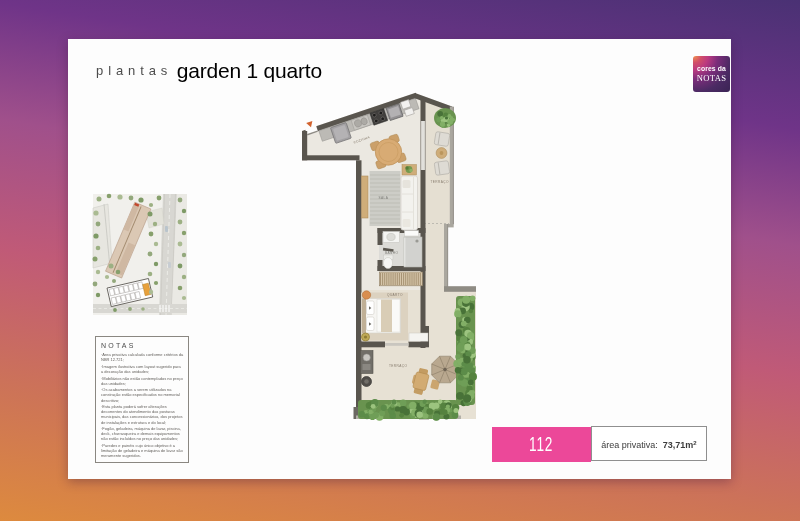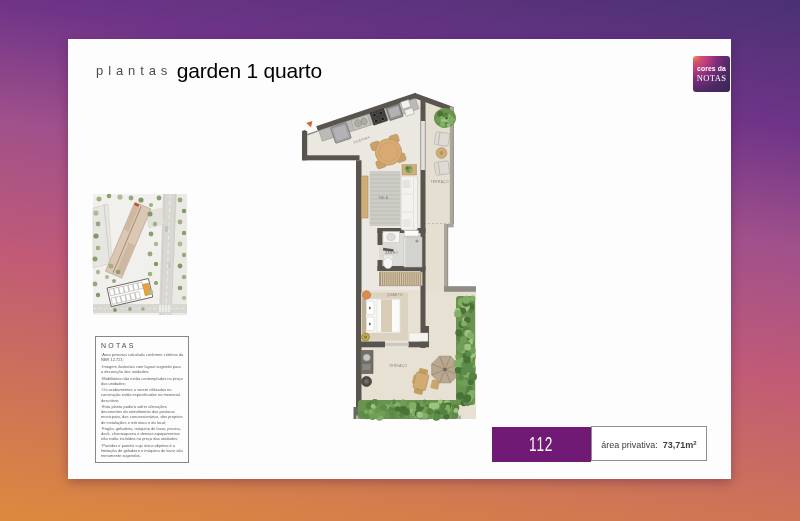--- a/index.html
+++ b/index.html
@@ -36,21 +36,21 @@
     <div style="margin-bottom:1.6px;">·Área privativa calculada conforme critérios da NBR 12.721;</div>
     <div style="margin-bottom:1.6px;">·Imagem ilustrativa com layout sugerido para a decoração das unidades;</div>
     <div style="margin-bottom:1.6px;">·Mobiliários não estão contemplados no preço das unidades;</div>
     <div style="margin-bottom:1.6px;">·Os acabamentos a serem utilizados na construção estão especificados no memorial descritivo;</div>
     <div style="margin-bottom:1.6px;">·Esta planta poderá sofrer alterações decorrentes do atendimento das posturas municipais, das concessionárias, dos projetos de instalações e estrutura e do local;</div>
     <div style="margin-bottom:1.6px;">·Fogão, geladeira, máquina de lavar, piscina, deck, churrasqueira e demais equipamentos não estão incluídos no preço das unidades;</div>
     <div>·Paredes e painéis cujo único objetivo é a limitação de geladeira e máquina de lavar são meramente sugeridos.</div>
   </div>
 </div>
 
-<div class="abs" style="left:492px; top:427px; width:99px; height:35px; background:#701a75; color:#fff; text-align:center; line-height:34px;"><span style="display:inline-block; font-size:19.5px; transform:scaleX(0.7); letter-spacing:1px;">112</span></div>
+<div class="abs" style="left:492px; top:427px; width:99px; height:35px; background:#ec4899; color:#fff; text-align:center; line-height:34px;"><span style="display:inline-block; font-size:19.5px; transform:scaleX(0.7); letter-spacing:1px;">112</span></div>
 
 <div class="abs" style="left:591px; top:426px; width:116px; height:35px; background:#fff; border:1px solid #8f8f8f; color:#3c3c3c; text-align:center; line-height:33px; font-size:9px;">área privativa:&nbsp; <b style="font-weight:bold;">73,71m<span style="font-size:6px; vertical-align:3px;">2</span></b></div>
 
 <svg class="abs" style="left:0; top:0;" width="800" height="521" viewBox="0 0 800 521">
 
 <g>
 
 <rect x="93" y="194" width="94" height="121" fill="#f1f0ec"></rect>
 
 <path d="M93,208 L108,204 L112,263 L93,268 Z" fill="#e7e6e0" stroke="#c9c8c2" stroke-width="0.5"></path>

